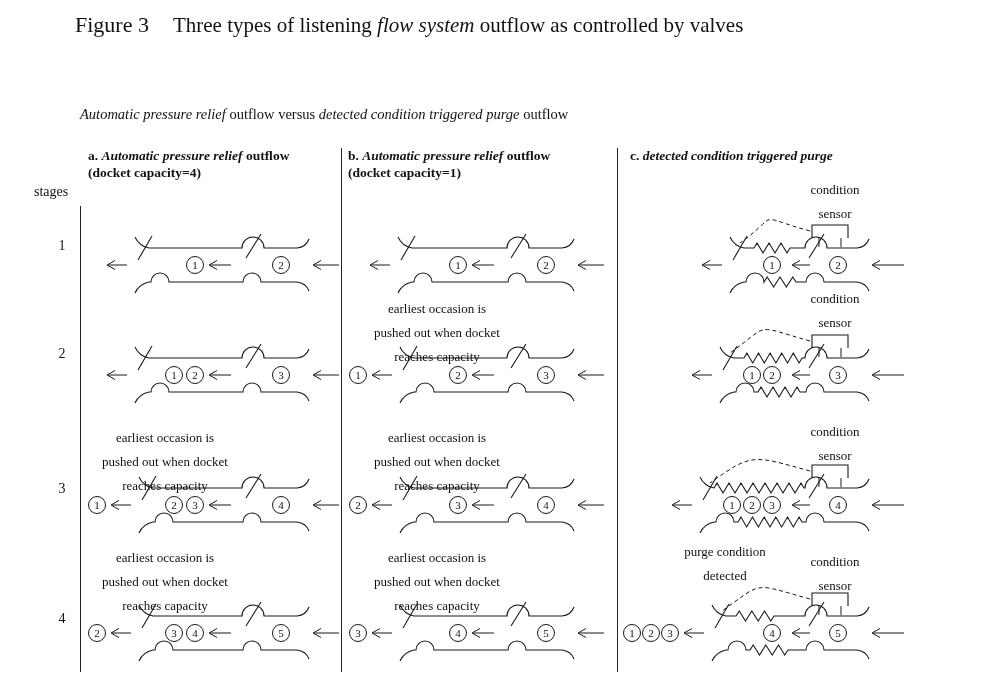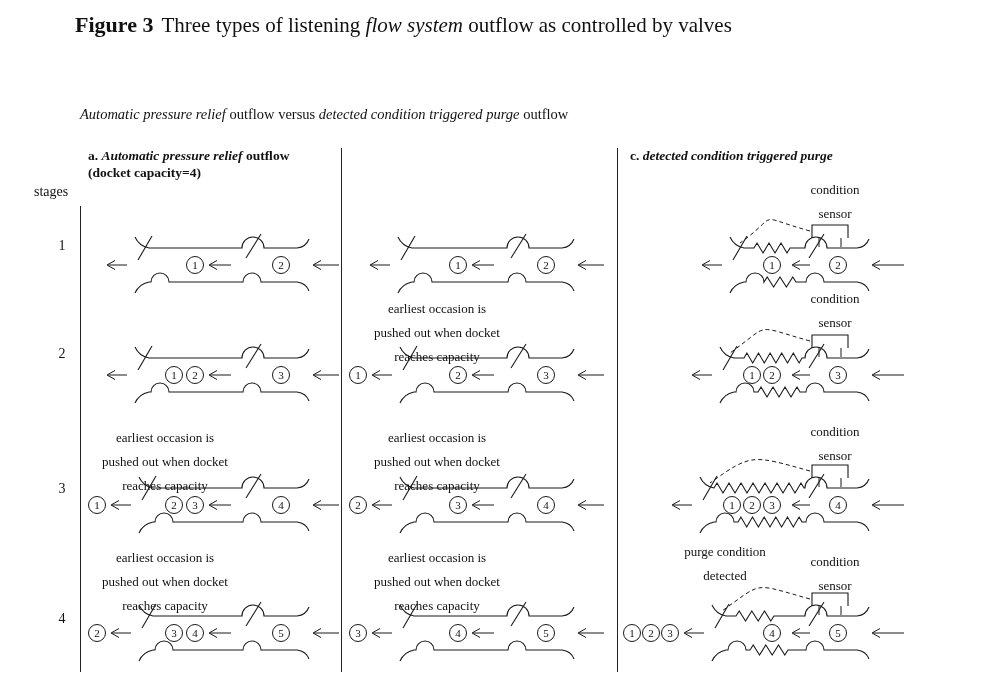--- a/index.html
+++ b/index.html
@@ -1,21 +1,21 @@
 <!DOCTYPE html>
 <html><head>
 <meta charset="utf-8">
 <style>
   *{margin:0;padding:0;box-sizing:border-box}
   html,body{background:#fff}
   body{width:1000px;height:676px;position:relative;overflow:hidden;
        font-family:"Liberation Serif",serif;color:#111}
   .page{position:absolute;inset:0}
   .fig-title{position:absolute;left:75px;top:12px;font-size:21px;white-space:nowrap}
-  .ft-label{font-weight:bold;font-size:22px;margin-right:8px}
+  .ft-label{font-weight:normal;font-size:22px;margin-right:24px}
   .fig-title i,.subtitle i,.colhead i{}
   .subtitle{position:absolute;left:80px;top:106px;width:680px;text-align:left;font-size:14.5px}
   .colhead{position:absolute;top:147px;text-align:left;font-size:13.5px;font-weight:bold;line-height:17px}
   #colhead-a{left:88px;width:250px}
   #colhead-b{left:348px;width:260px}
   #colhead-c{left:630px;width:270px}
   .stages-label{position:absolute;left:34px;top:184px;font-size:14px}
   .stage-num{position:absolute;left:52px;width:20px;text-align:center;font-size:14px}
   #stage-1{top:238px}#stage-2{top:346px}#stage-3{top:481px}#stage-4{top:611px}
   .vline{position:absolute;width:1px;background:#222}
@@ -53,20 +53,24 @@
   </div>
 
   <div class="subtitle">
     <i>Automatic pressure relief</i><span> outflow versus </span><i>detected condition triggered purge</i><span> outflow</span>
   </div>
 
   <div class="colhead" id="colhead-a">
     <div><span>a. </span><i>Automatic pressure relief</i><span> outflow</span></div>
     <div>(docket capacity=4)</div>
   </div>
+  <div class="colhead" id="colhead-b">
+    <div><span>b. </span><i>Automatic pressure relief</i><span> outflow</span></div>
+    <div>(docket capacity=1)</div>
+  </div>
   <div class="colhead" id="colhead-c">
     <div><span>c. </span><i>detected condition triggered purge</i><span></span></div>
   </div>
 
   <div class="stages-label">stages</div>
   <div class="stage-num" id="stage-1">1</div>
   <div class="stage-num" id="stage-2">2</div>
   <div class="stage-num" id="stage-3">3</div>
   <div class="stage-num" id="stage-4">4</div>
 

